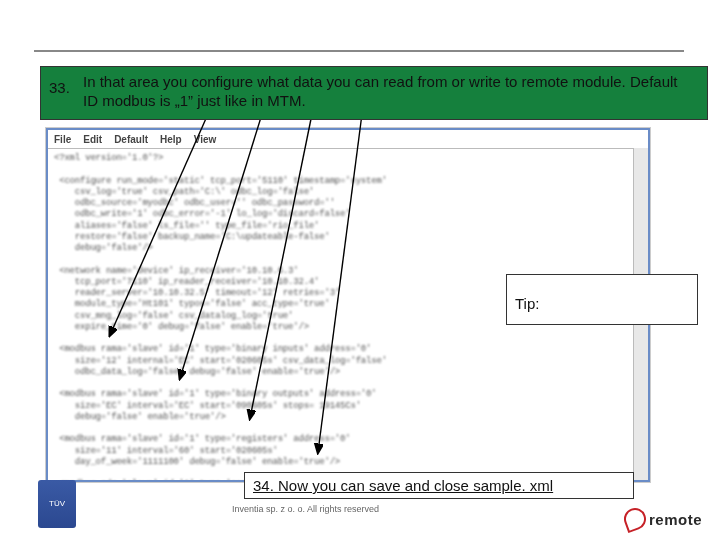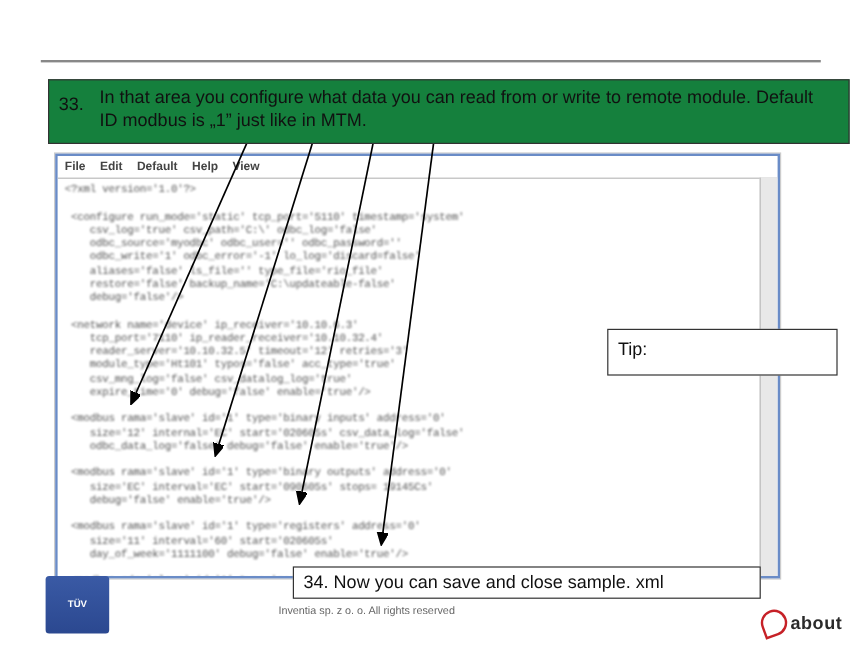--- a/index.html
+++ b/index.html
@@ -89,21 +89,21 @@
     filter: blur(1.1px);
     letter-spacing: -0.2px;
   }
   .tipbox {
     position: absolute;
     left: 506px;
     top: 274px;
     width: 174px;
     border: 1px solid #333;
     background: #fff;
-    padding: 8px 8px 10px 8px;
+    padding: 20px 8px 10px 8px;
     font-size: 15px;
     color: #111;
     z-index: 6;
   }
   .tipbox .tip-label {
     margin-bottom: 2px;
   }
   .tipbox .tip-body {
     padding-left: 12px;
     line-height: 1.25;
@@ -113,42 +113,43 @@
     left: 244px;
     top: 472px;
     width: 372px;
     border: 1px solid #333;
     background: #fff;
     padding: 4px 8px;
     font-size: 15px;
     color: #111;
     white-space: nowrap;
     z-index: 6;
+    text-decoration: underline;
   }
   .footer {
     position: absolute;
     left: 232px;
     top: 504px;
     font-size: 9px;
     color: #666;
   }
   .logo-tuv {
     position: absolute;
     left: 38px;
     top: 480px;
-    width: 53px;
+    width: 38px;
     height: 48px;
     background: linear-gradient(#3a5aa5,#2b4890);
     border-radius: 3px;
     display:flex;
     align-items:center;
     justify-content:center;
     color:#fff;
     font-size:8px;
-    font-weight:bold;
+    font-weight:normal;
     text-align:center;
     line-height:1.1;
   }
   .logo-inventia {
     position: absolute;
     right: 18px;
     bottom: 10px;
     display:flex;
     align-items:center;
   }
@@ -263,16 +264,16 @@
   <div class="step34">34.  Now you can save and close sample. xml</div>
 
   <div class="footer">Inventia sp. z o. o. All rights reserved</div>
 
   <div class="logo-tuv">
     <span>TÜV</span>
   </div>
 
   <div class="logo-inventia">
     <div class="swirl"></div>
-    <div class="txt">about</div>
+    <div class="txt">remote</div>
   </div>
 
 </div>
 
 </body></html>

